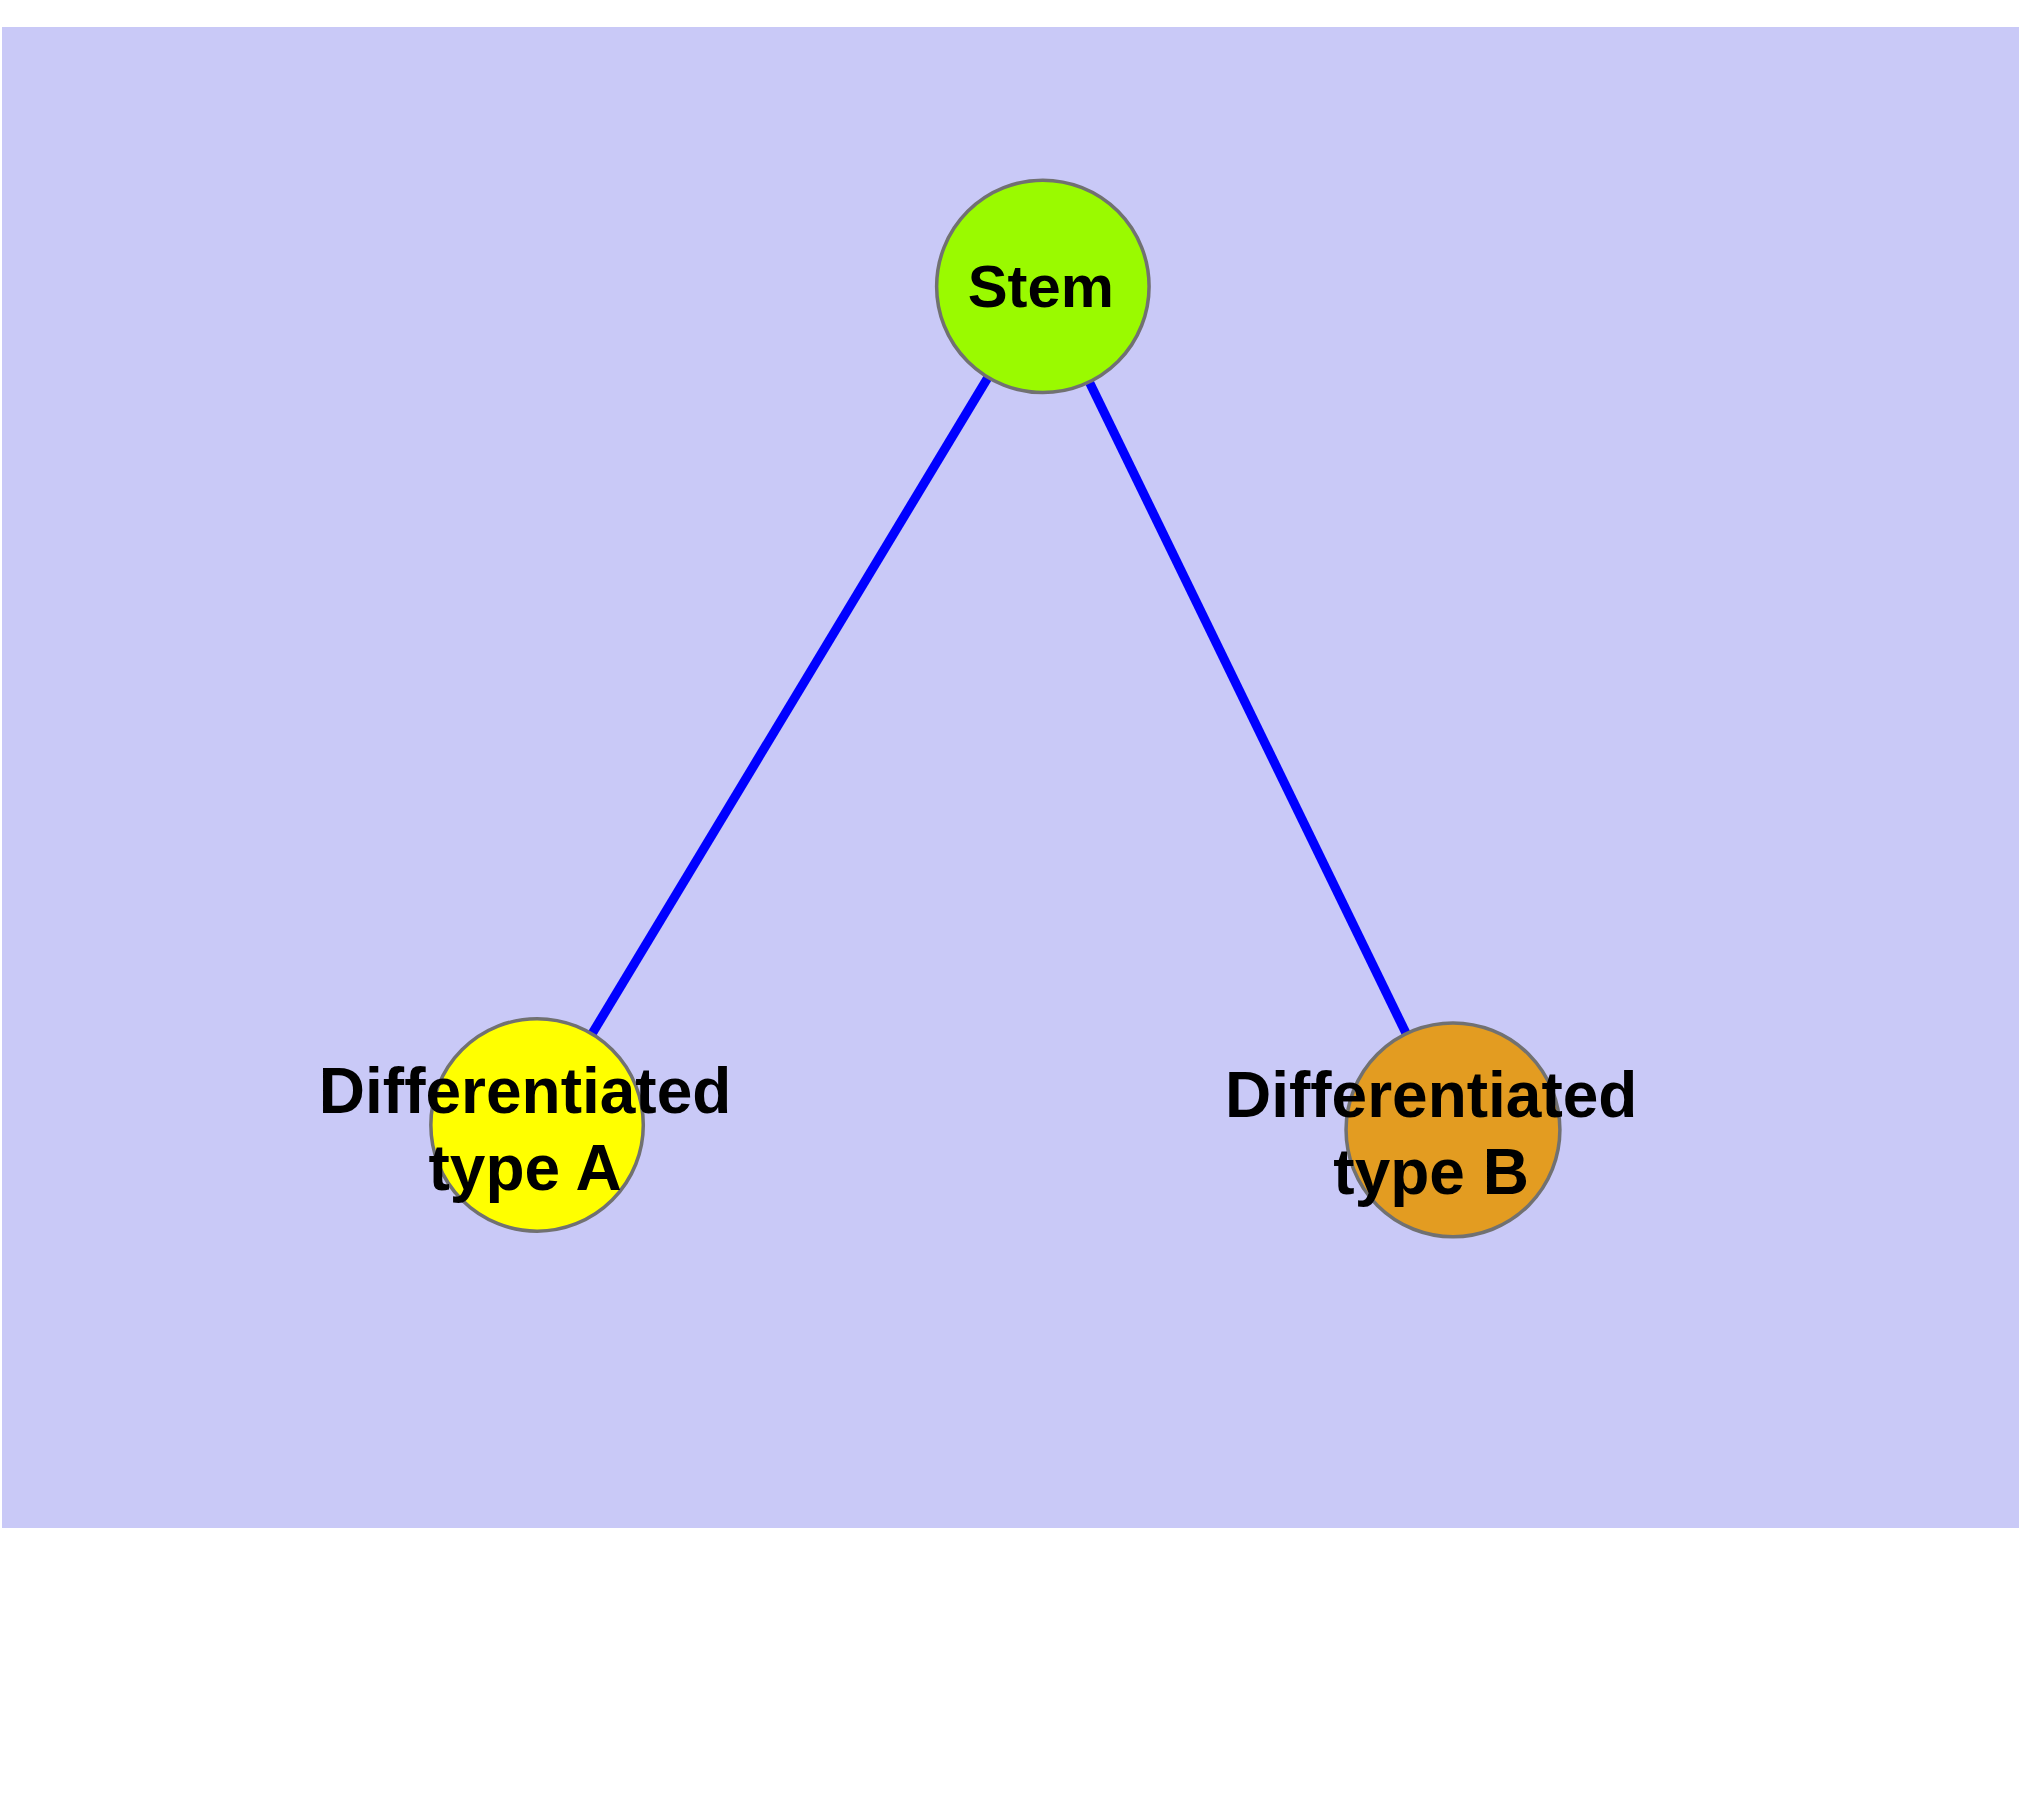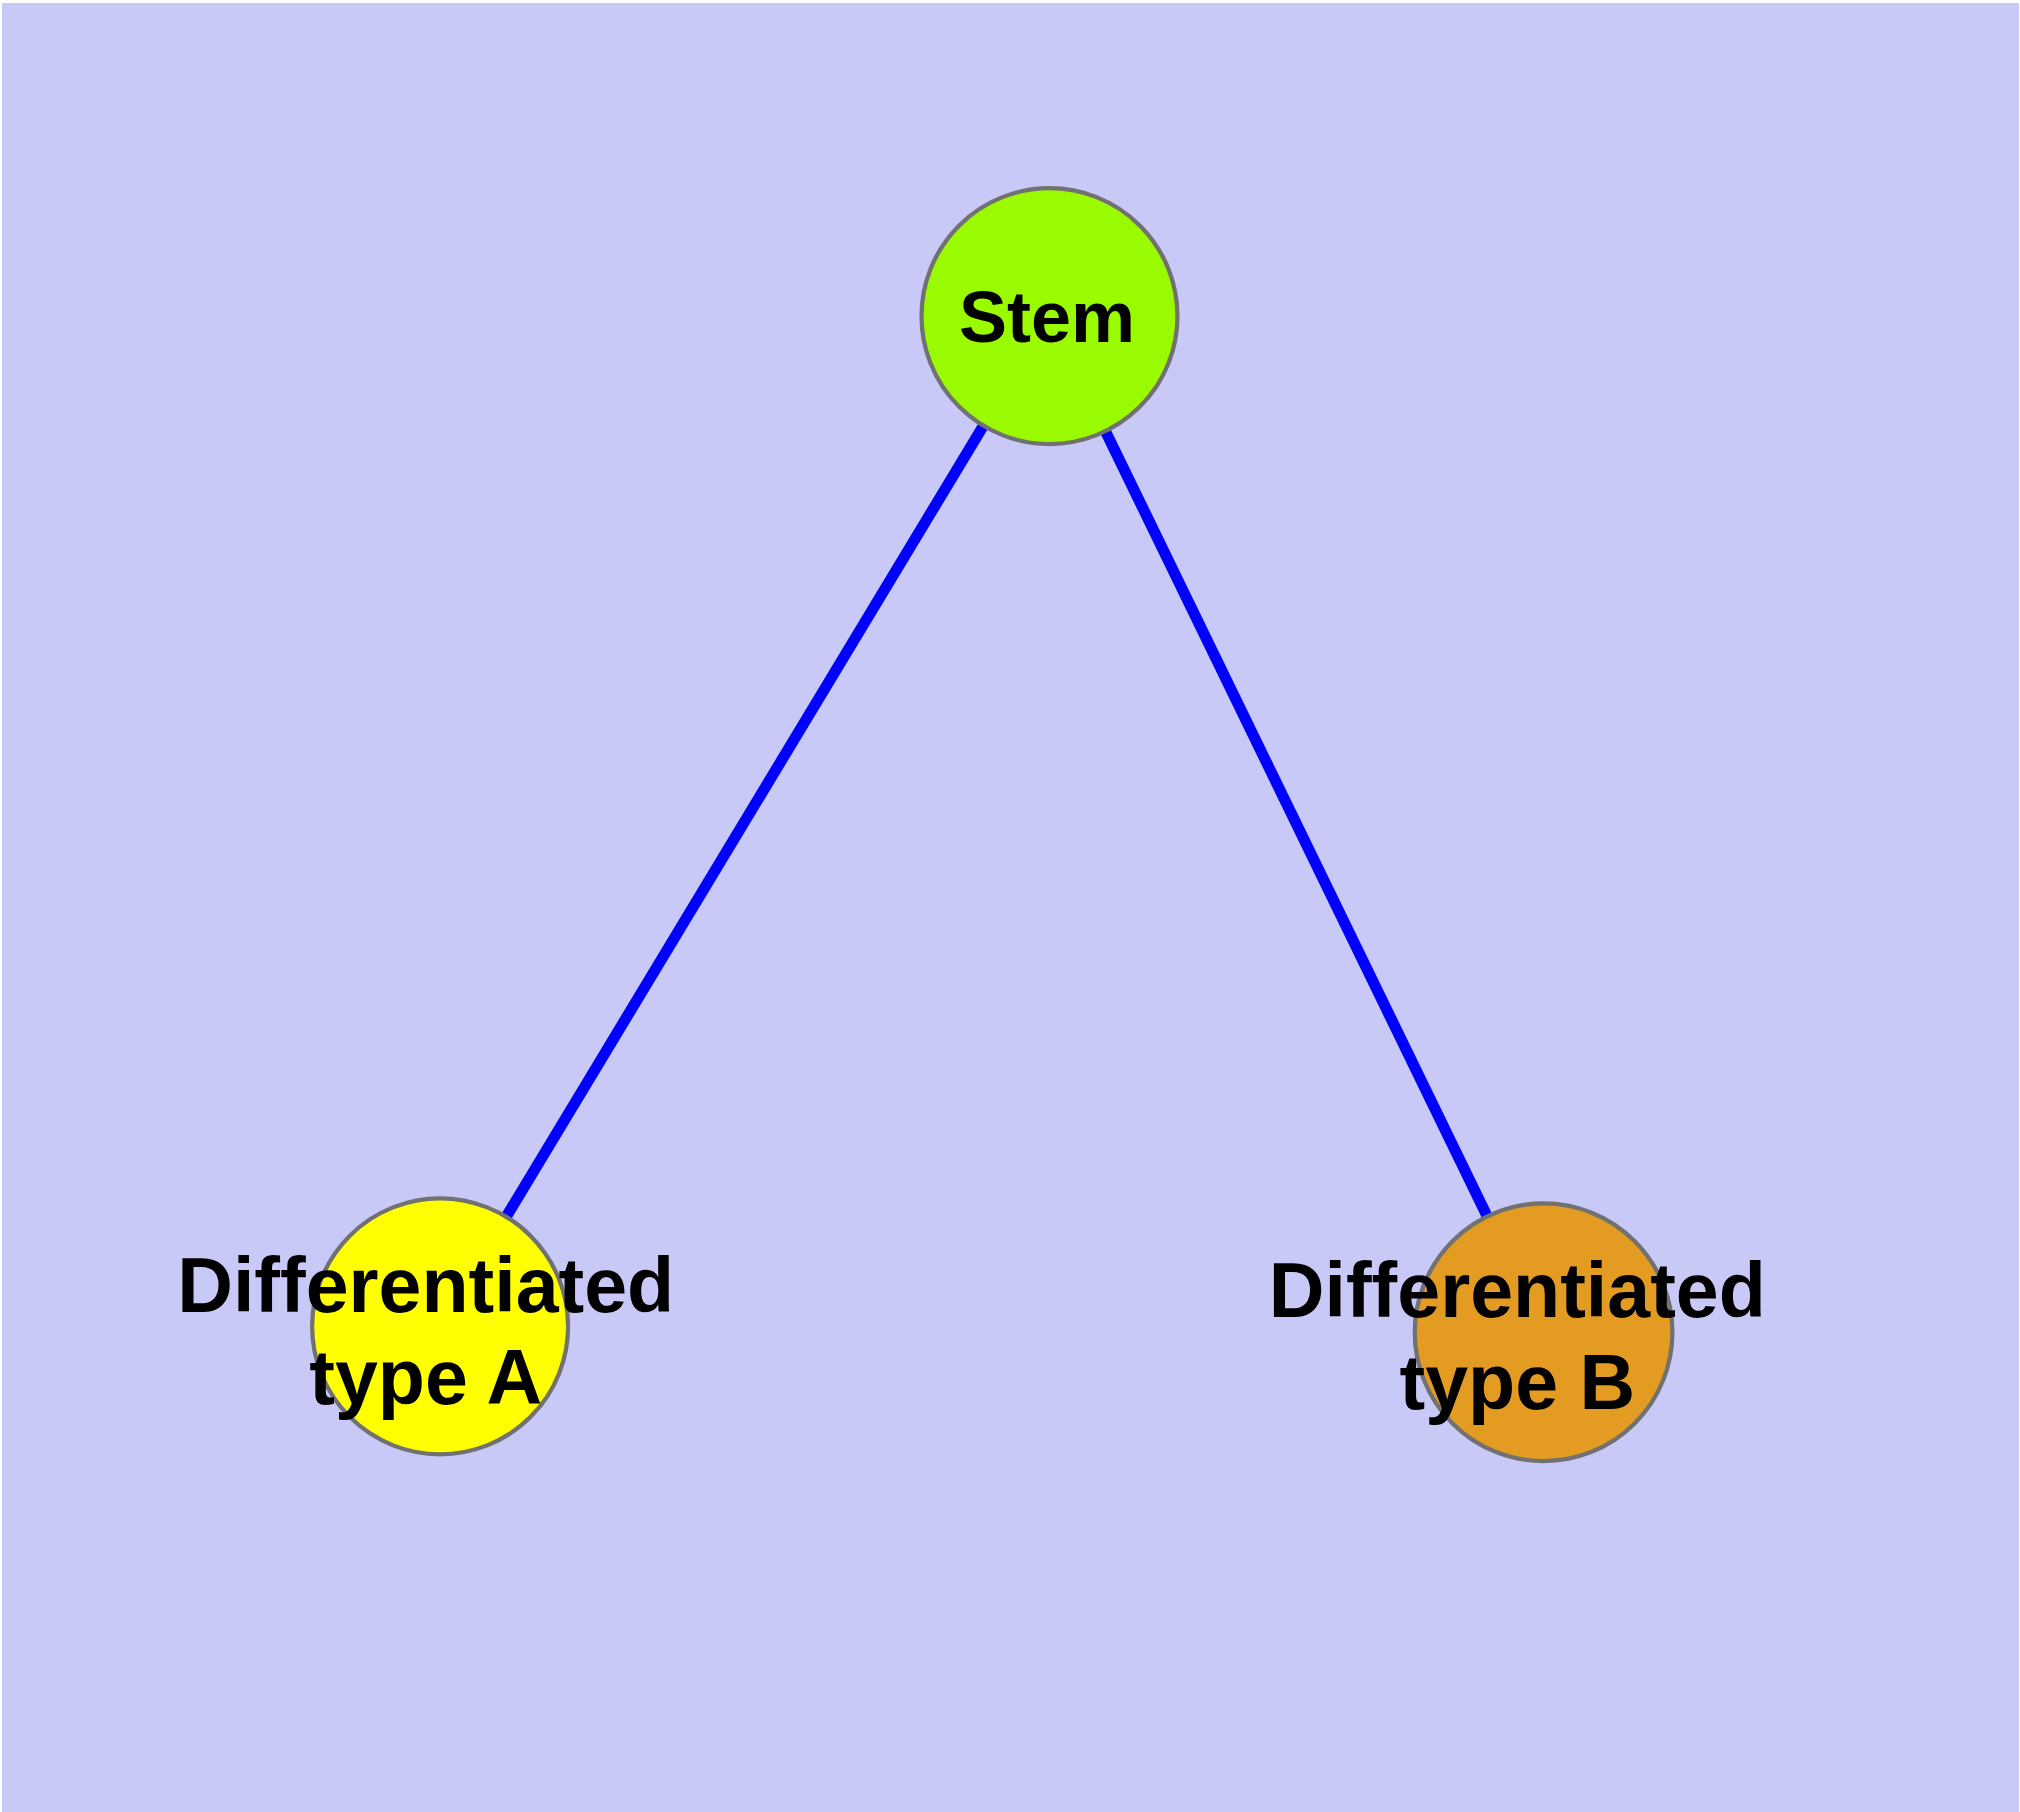--- a/index.html
+++ b/index.html
@@ -3,23 +3,24 @@
 <meta charset="utf-8">
 <style>
   html, body {
     margin: 0;
     padding: 0;
     background: #ffffff;
   }
   #canvas {
     position: relative;
     width: 2021px;
-    height: 1812px;
+    height: 1504px;
     background: #ffffff;
     overflow: hidden;
+    margin-top: 24px;
   }
   #surface {
     position: absolute;
     left: 1.7px;
     top: 2.5px;
     right: 1.7px;
     bottom: 0;
   }
   #graph-svg {
     position: absolute;

